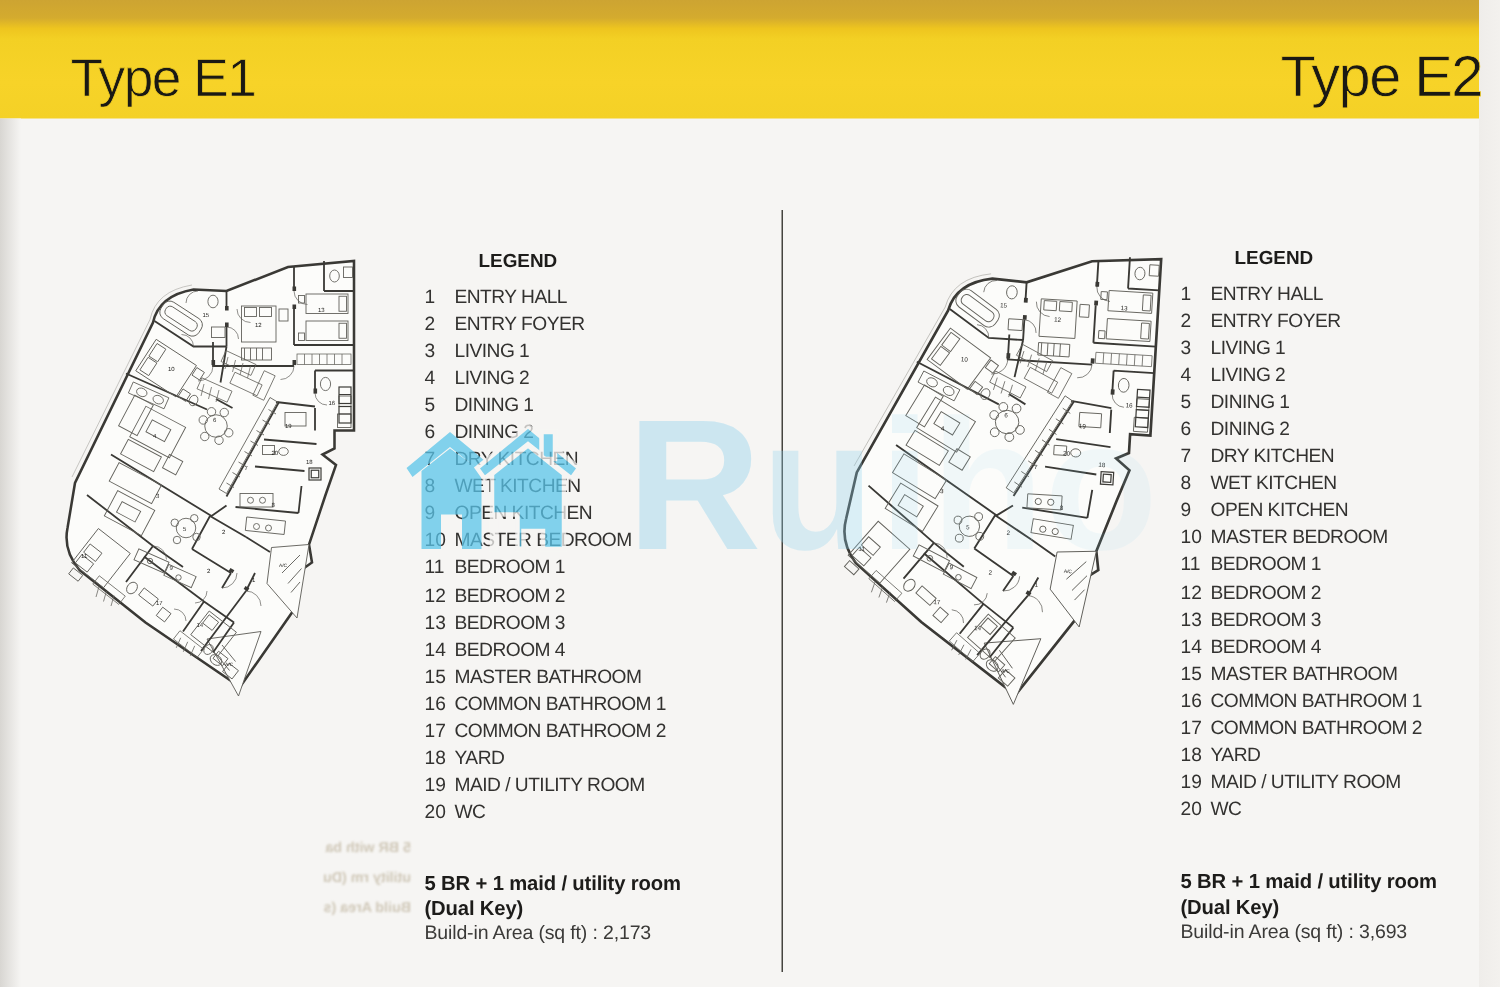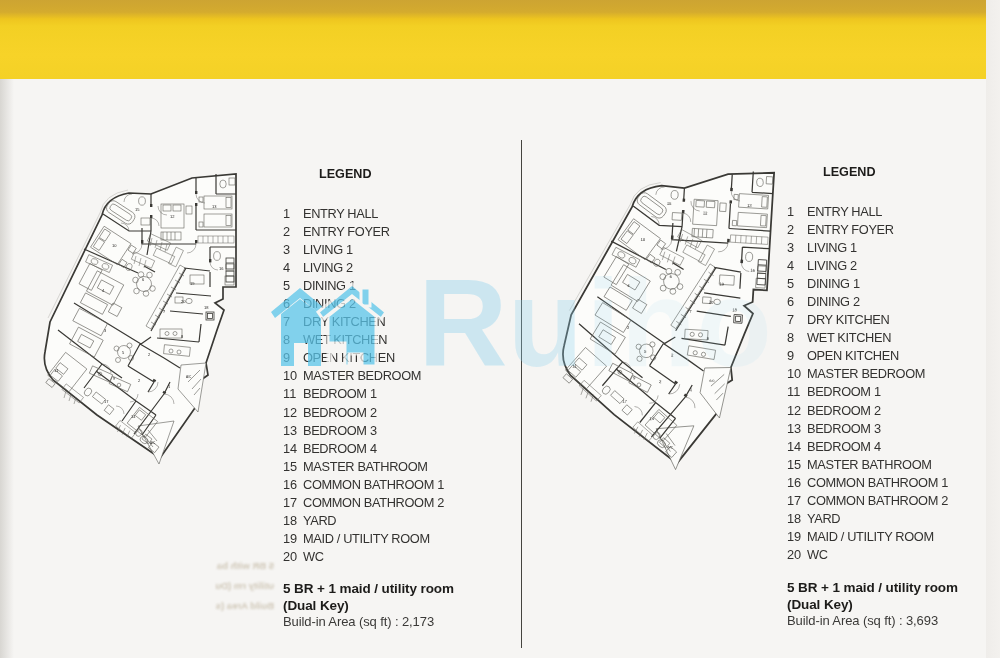--- a/index.html
+++ b/index.html
@@ -1,37 +1,39 @@
 <!DOCTYPE html>
 <html><head>
 <meta charset="utf-8">
 <style>
 html,body{margin:0;padding:0;}
 #page{position:relative;width:1000px;height:658px;overflow:hidden;
   background:#f6f5f3;font-family:"Liberation Sans",sans-serif;}
 .title{position:absolute;color:#1a1914;font-size:35.5px;letter-spacing:-1px;-webkit-text-stroke:0.5px #f2ce24;}
 .legend{position:absolute;color:#333230;font-size:12.8px;letter-spacing:-0.35px;}
-.legend .hd{font-weight:bold;color:#1d1c1a;font-size:12.6px;letter-spacing:0;margin-bottom:24px;padding-left:36px;}
+.legend .hd{font-weight:bold;color:#1d1c1a;font-size:12.6px;letter-spacing:0;margin-bottom:8px;padding-left:36px;}
 .lrow{height:18.05px;line-height:18.05px;white-space:nowrap;}
 .lrow .n{display:inline-block;width:20px;letter-spacing:0;}
 .foot{position:absolute;color:#1d1c1a;font-size:13.5px;font-weight:bold;line-height:16.5px;letter-spacing:-0.1px;}
 .foot .rg{font-weight:normal;color:#3b3a38;font-size:13px;text-align:center;}
 </style>
 </head>
 <body>
 <div id="page">
 
   <div style="position:absolute;left:0;top:0;width:986px;height:79px;
     background:linear-gradient(180deg,#cda432 0,#d4ab2e 12px,#eec51f 19px,#f3d024 26px,#f7d328 70%,#f4d126 100%);"></div>
 
   <div style="position:absolute;left:986px;top:0;width:14px;height:658px;background:linear-gradient(90deg,#efedea,#f3f1ee);"></div>
 
   <div style="position:absolute;left:0;top:79px;width:14px;height:579px;background:linear-gradient(90deg,#d8d6d2,#f6f5f3);"></div>
 
-
+  <div class="title" style="left:47px;top:32px;">Type E1</div>
+
+  <div class="title" style="right:12px;top:30px;font-size:38.5px;">Type E2</div>
 
   <div style="position:absolute;left:521px;top:140px;width:1px;height:508px;background:#45443f;"></div>
 
   <div class="legend" style="left:283px;top:167px;">
     <div class="hd">LEGEND</div>
     <div class="lrow"><span class="n">1</span>ENTRY HALL</div>
     <div class="lrow"><span class="n">2</span>ENTRY FOYER</div>
     <div class="lrow"><span class="n">3</span>LIVING 1</div>
     <div class="lrow"><span class="n">4</span>LIVING 2</div>
     <div class="lrow"><span class="n">5</span>DINING 1</div>

